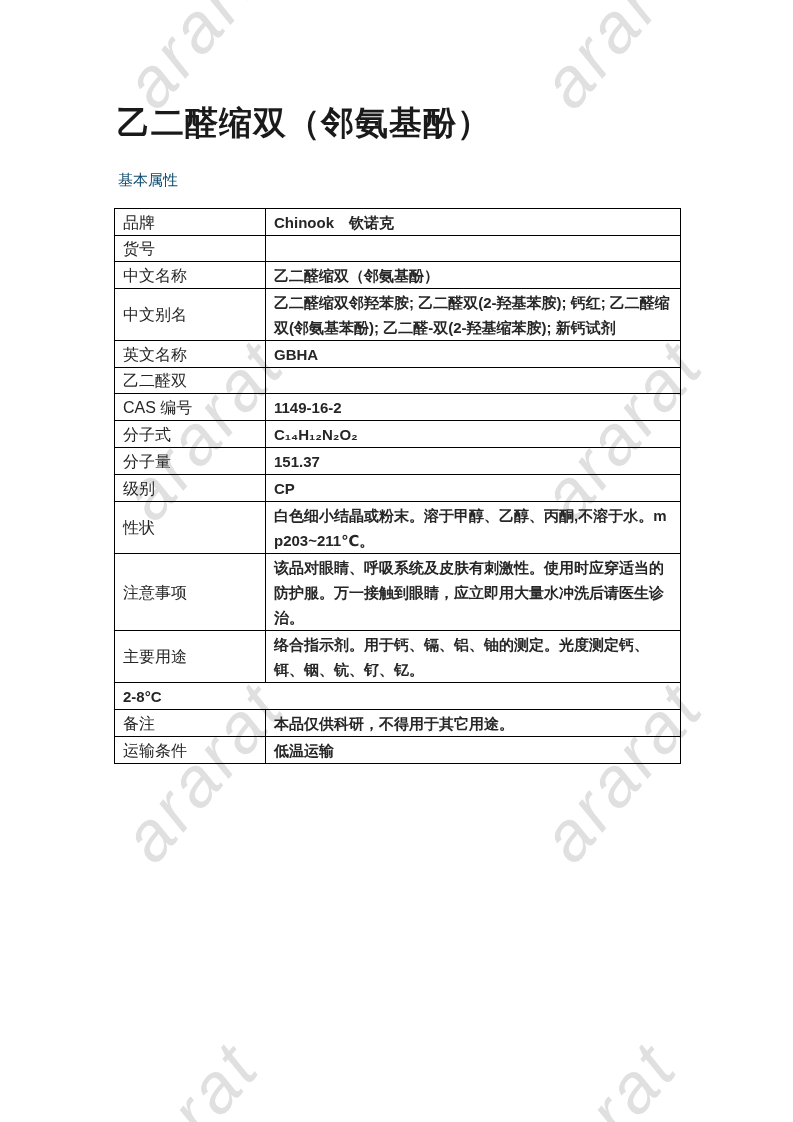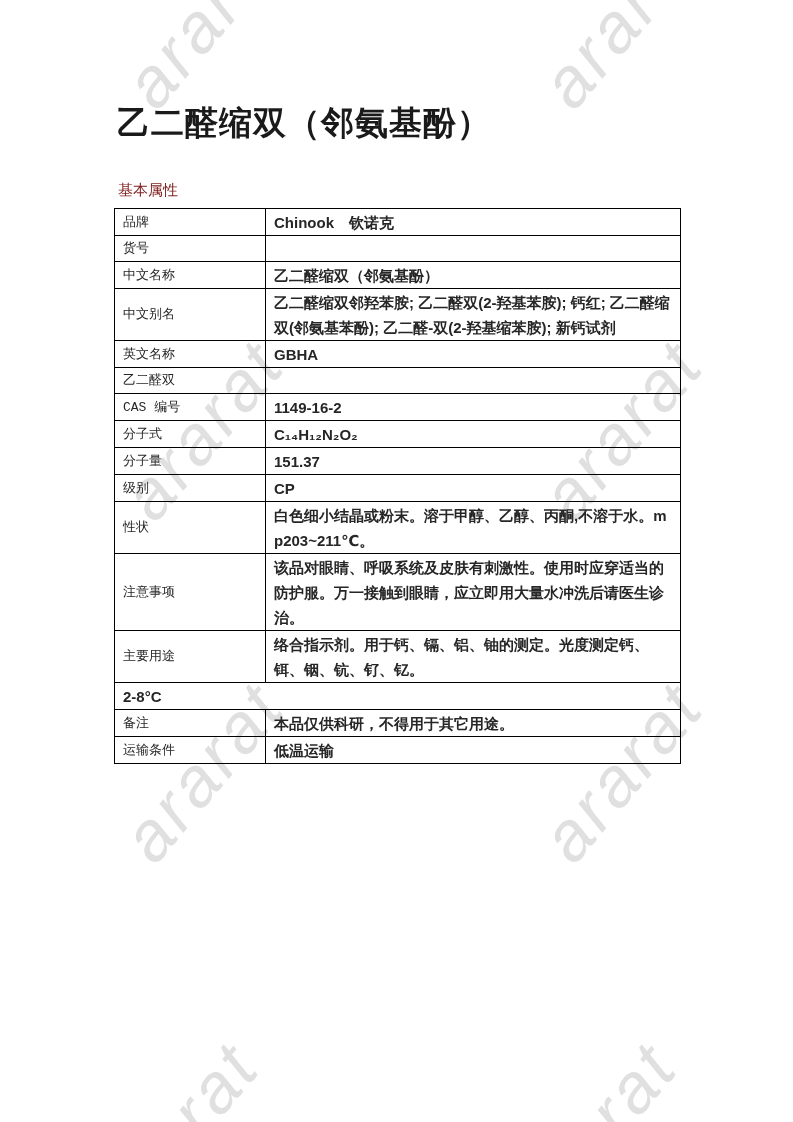--- a/index.html
+++ b/index.html
@@ -44,22 +44,21 @@
     font-weight: 700;
     color: #1a1a1a;
     letter-spacing: 1px;
     white-space: nowrap;
   }
   .section-heading {
     position: absolute;
     left: 118px;
     top: 171px;
     font-size: 15px;
-    color: #7f1d1d;
-    margin-top: 10px;
+    color: #0c4a6e;
   }
   .props-table {
     position: absolute;
     left: 114px;
     top: 208px;
     width: 567px;
     border: 1px solid #000000;
     border-bottom: none;
     background: transparent;
   }
@@ -70,23 +69,22 @@
     border-bottom: 1px solid #000000;
   }
   .tlabel {
     width: 151px;
     flex: 0 0 151px;
     align-self: stretch;
     display: flex;
     align-items: center;
     border-right: 1px solid #000000;
     padding: 0 18px 0 8px;
-    font-size: 13px;
+    font-size: 16px;
     line-height: 25px;
-    font-family: Liberation Mono, monospace;
   }
   .tvalue {
     flex: 1 1 auto;
     padding: 0.5px 6px 0.5px 8px;
     font-size: 15px;
     line-height: 25px;
     word-break: break-all;
     font-weight: bold;
   }
 </style>

